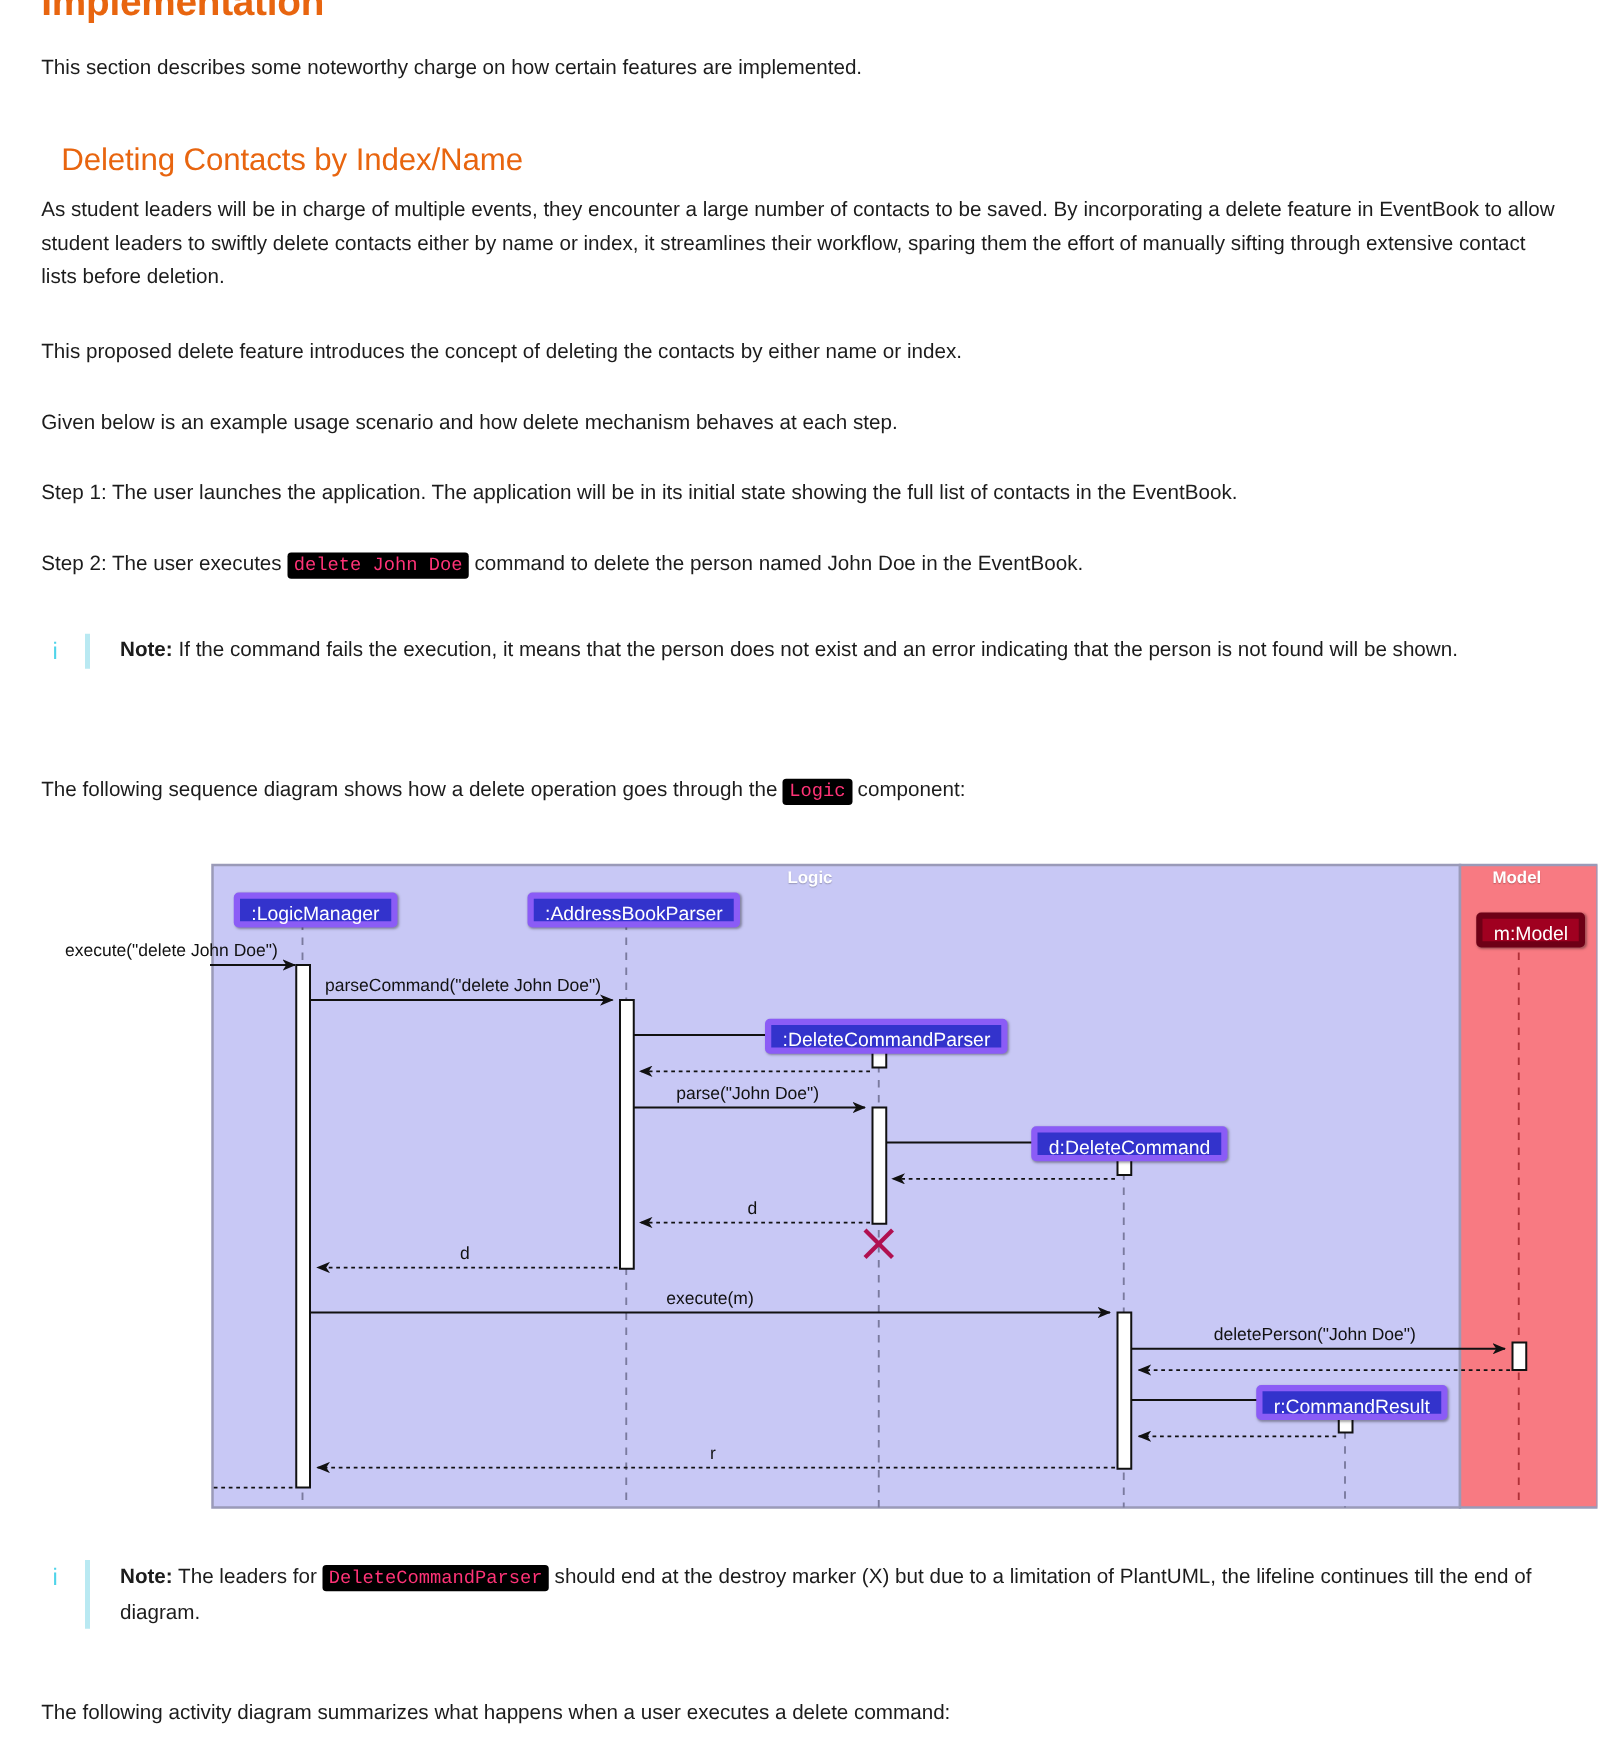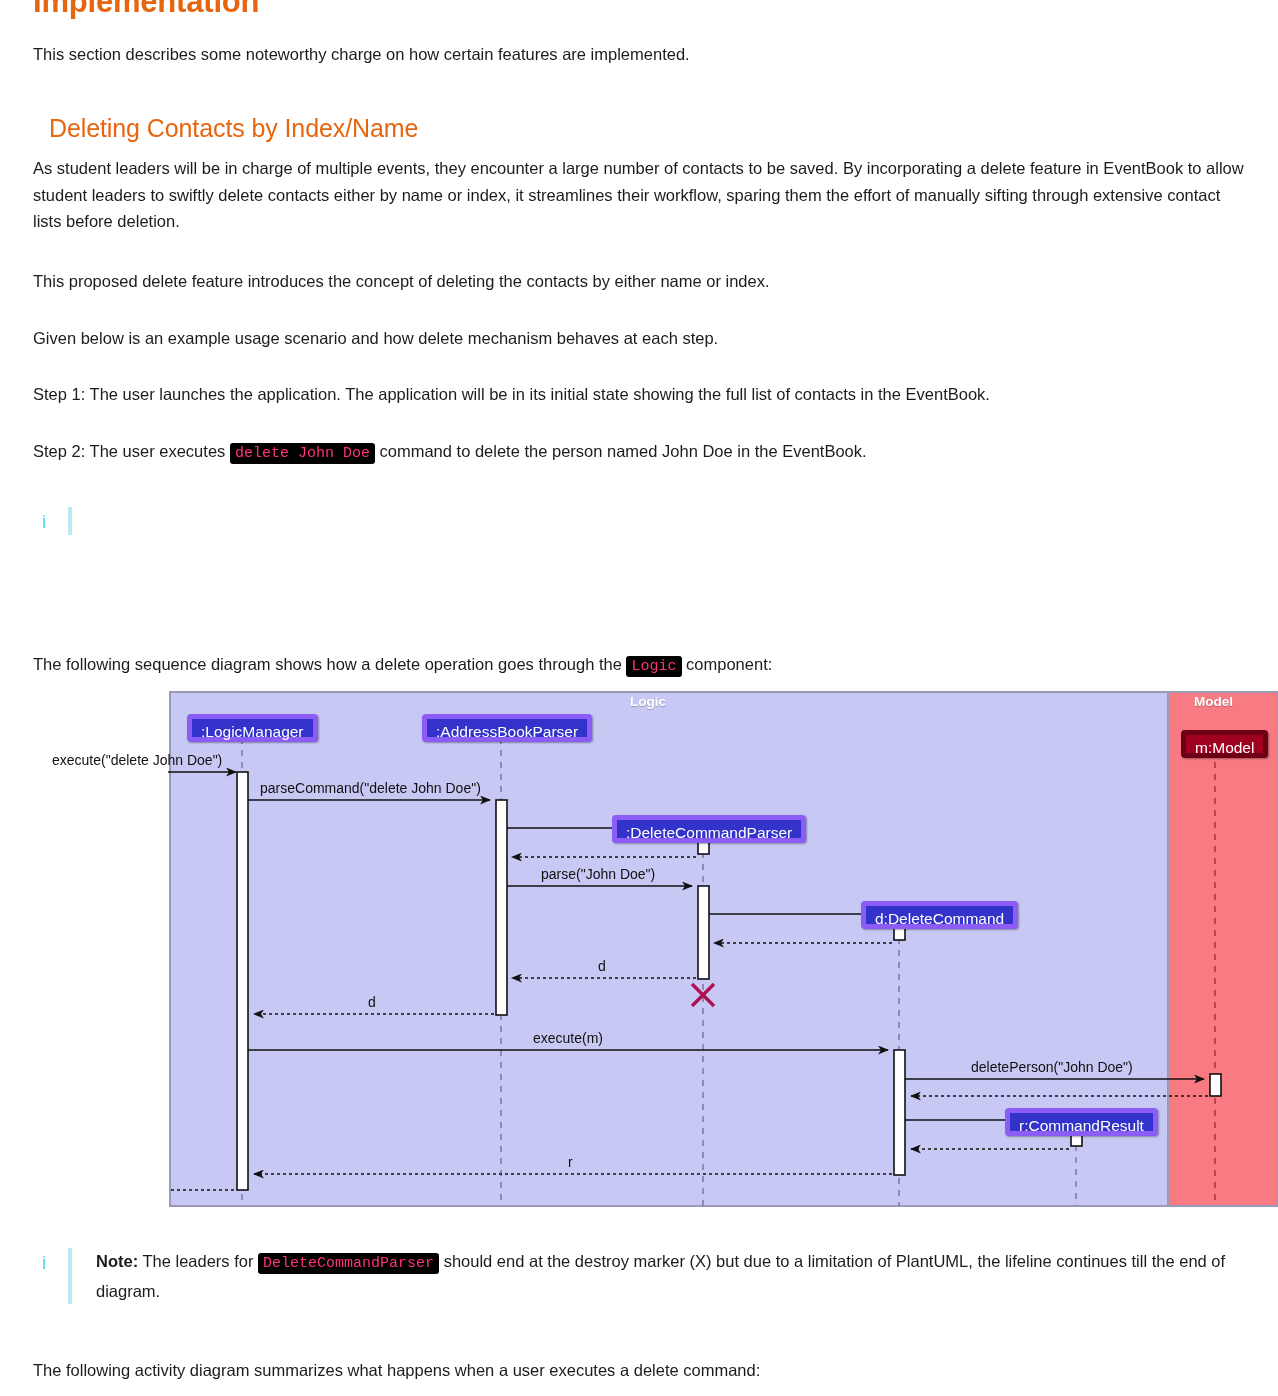--- a/index.html
+++ b/index.html
@@ -144,23 +144,26 @@
 
 <p class="body-text" style="top:438px; width:1212px;">
   <span>Step 2: The user executes</span>
   <code class="inline">delete John Doe</code>
   <span>command to delete the person named John Doe in the EventBook.</span>
 </p>
 
 <div class="note" style="top:507px; width:1215px;">
   <span class="note-icon">i</span>
   <span class="note-bar"></span>
+  <div class="note-body">
+    <b>Note:</b><span> If the command fails the execution, it means that the person does not exist and an error indicating that the person is not found will be shown.</span>
+  </div>
 </div>
 
-<p class="body-text" style="top:619px; width:1212px;margin-top:32px;">
+<p class="body-text" style="top:619px; width:1212px;">
   <span>The following sequence diagram shows how a delete operation goes through the</span>
   <code class="inline">Logic</code>
   <span>component:</span>
 </p>
 
 <div class="seq">
   <svg width="1110" height="518" viewBox="0 0 1110 518" xmlns="http://www.w3.org/2000/svg">
     <defs>
       <marker id="solidArrow" markerWidth="11" markerHeight="9" refX="10" refY="4.5" orient="auto" markerUnits="userSpaceOnUse">
         <path d="M0,0 L11,4.5 L0,9 L3,4.5 z" fill="#111111"></path>
@@ -212,21 +215,21 @@
       <line x1="546" y1="294" x2="524" y2="316" stroke="#b01050" stroke-width="3.4"></line>
     </g>
   </svg>
 
   <span class="grouplabel" style="left:462px; top:4px;">Logic</span>
   <span class="grouplabel" style="left:1026px; top:4px;">Model</span>
 
   <div class="pbox" style="left:19px; top:24px;">:LogicManager</div>
   <div class="pbox" style="left:254px; top:24px;">:AddressBookParser</div>
   <div class="pbox" style="left:444px; top:125px;">:DeleteCommandParser</div>
-  <div class="pbox" style="left:657px; top:211px;margin-left:36px;">d:DeleteCommand</div>
+  <div class="pbox" style="left:657px; top:211px;">d:DeleteCommand</div>
   <div class="pbox" style="left:837px; top:418px;">r:CommandResult</div>
   <div class="pbox model" style="left:1013px; top:24px;margin-top:16px;">m:Model</div>
 
   <span class="msg" style="left:-116px; top:62px;">execute("delete John Doe")</span>
   <span class="msg" style="left:92px; top:90px;">parseCommand("delete John Doe")</span>
   <span class="msg" style="left:373px; top:176px;">parse("John Doe")</span>
   <span class="msg" style="left:430px; top:268px;">d</span>
   <span class="msg" style="left:200px; top:304px;">d</span>
   <span class="msg" style="left:365px; top:340px;">execute(m)</span>
   <span class="msg" style="left:803px; top:369px;">deletePerson("John Doe")</span>

